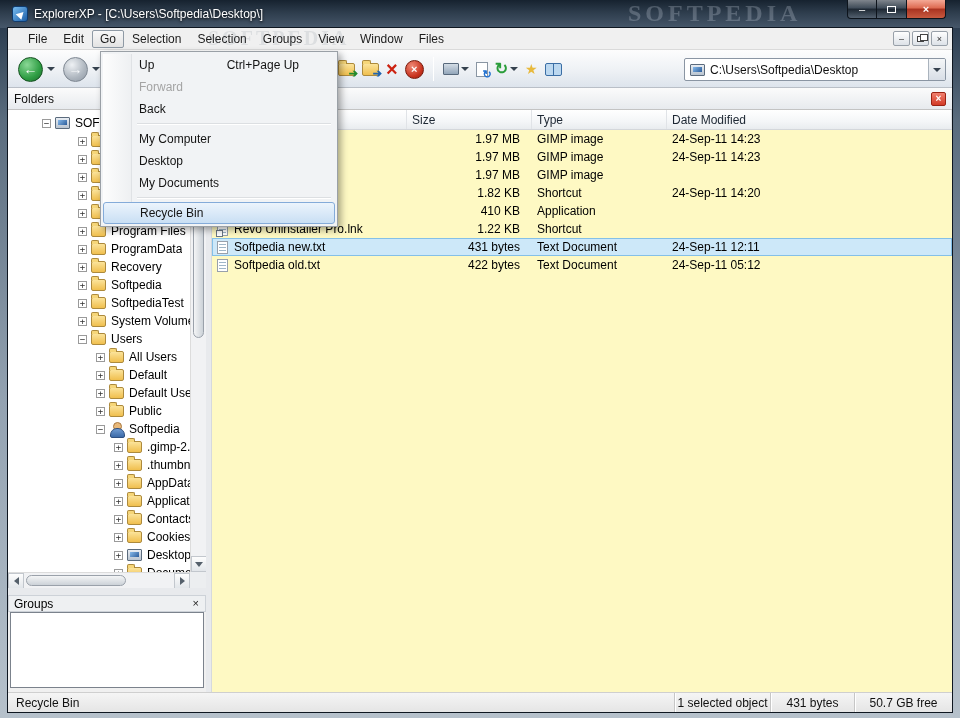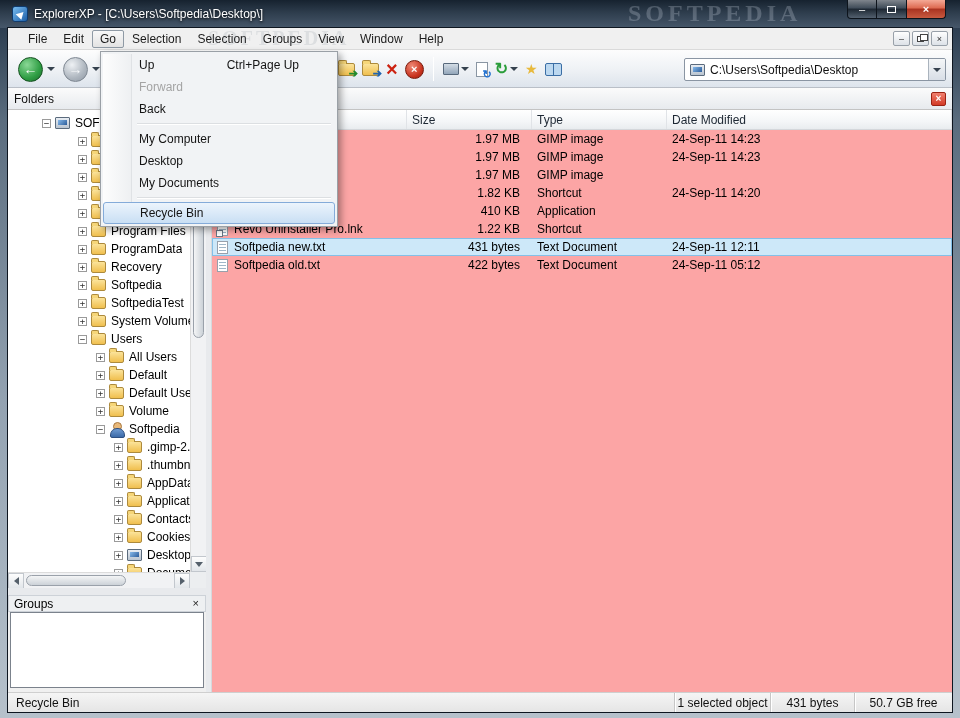--- a/index.html
+++ b/index.html
@@ -118,21 +118,21 @@
   .groups-label{margin-left:5px;}
   .groups-close{margin-left:auto;margin-right:6px;font-size:11px;color:#222;line-height:1;}
   .groups-box{position:absolute;left:2px;top:502px;width:194px;height:76px;background:#fff;border:1px solid #7b828c;}
   .splitter-v{position:absolute;left:198px;top:0;width:6px;height:582px;background:#e8eaed;border-right:1px solid #d6d9dd;}
   
   .right-pane{position:absolute;left:204px;top:0;width:740px;height:582px;background:#fff;}
   .list-header{display:flex;height:20px;background:linear-gradient(180deg,#ffffff,#f4f6f8 60%,#e9ecef);
     border-bottom:1px solid #d4d7db;}
   .col-h{flex:none;padding:3px 5px;font-size:12px;color:#1d2733;border-right:1px solid #e0e3e7;
     white-space:nowrap;overflow:hidden;}
-  .file-rows{position:absolute;left:0;top:20px;width:740px;height:562px;background:#fca5a5;}
+  .file-rows{position:absolute;left:0;top:20px;width:740px;height:562px;background:#fef9c3;}
   .file-row{display:flex;height:18px;align-items:center;font-size:12px;color:#000;}
   .file-row.selected{background:#cde8f9;box-shadow:inset 0 0 0 1px #84c0e8;}
   .cell{flex:none;height:18px;display:flex;align-items:center;padding:0 5px;overflow:hidden;white-space:nowrap;}
   .cell.size{justify-content:flex-end;padding-right:12px;}
   .ficon{position:relative;display:inline-block;width:11px;height:13px;margin:0 6px 0 0;background:#fff;
     border:1px solid #98a0ab;flex:none;}
   .ficon::before{content:"";position:absolute;left:1px;right:1px;top:2px;height:8px;
     background:repeating-linear-gradient(180deg,#9fb6c8 0,#9fb6c8 1px,transparent 1px,transparent 3px);}
   .ficon.shortcut::after{content:"";position:absolute;left:-2px;bottom:-2px;width:5px;height:5px;background:#fff;border:1px solid #6b7785;}
   
@@ -180,21 +180,21 @@
       <span class="menubar-watermark">SOFTPEDIA</span>
       <div style="display:flex;">
           <div class="menu-item">File</div>
           <div class="menu-item">Edit</div>
           <div class="menu-item open">Go</div>
           <div class="menu-item">Selection</div>
           <div class="menu-item">Selection</div>
           <div class="menu-item">Groups</div>
           <div class="menu-item">View</div>
           <div class="menu-item">Window</div>
-          <div class="menu-item">Help</div>
+          <div class="menu-item">Files</div>
         </div>
       <div class="mdi">
         <div class="mdi-btn">
             <span>–</span>
           </div>
         <div class="mdi-btn">
             <span class="g-restore"></span>
           </div>
         <div class="mdi-btn">
             <span>×</span>
@@ -335,21 +335,21 @@
               <span class="tlabel">Default</span>
             </div>
             <div class="tree-row" style="padding-left: 88px;">
               <span class="expand">+</span>
               <span class="ticon folder"></span>
               <span class="tlabel">Default User</span>
             </div>
             <div class="tree-row" style="padding-left: 88px;">
               <span class="expand">+</span>
               <span class="ticon folder"></span>
-              <span class="tlabel">Volume</span>
+              <span class="tlabel">Public</span>
             </div>
             <div class="tree-row" style="padding-left: 88px;">
               <span class="expand">−</span>
               <span class="ticon user"></span>
               <span class="tlabel">Softpedia</span>
             </div>
             <div class="tree-row" style="padding-left: 106px;">
               <span class="expand">+</span>
               <span class="ticon folder"></span>
               <span class="tlabel">.gimp-2.2</span>

